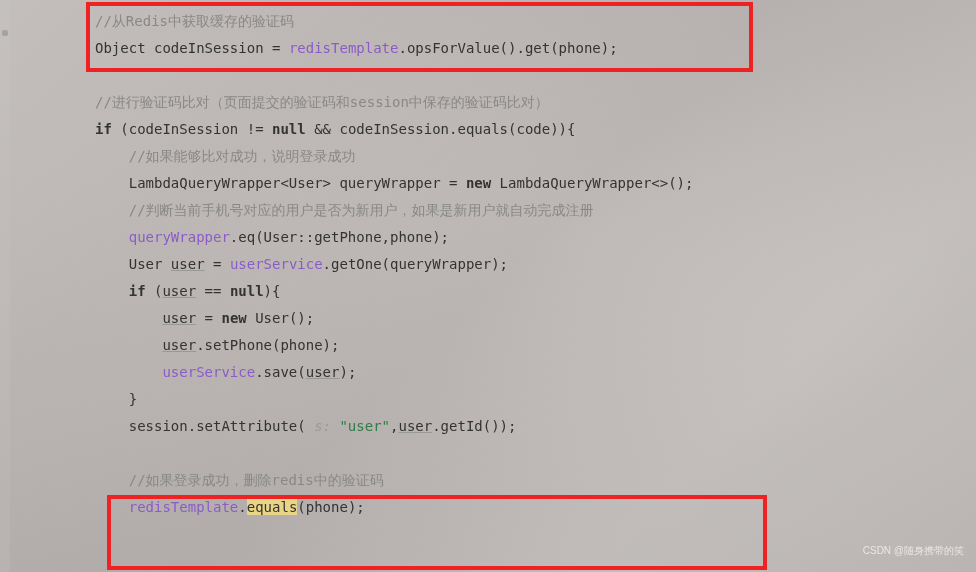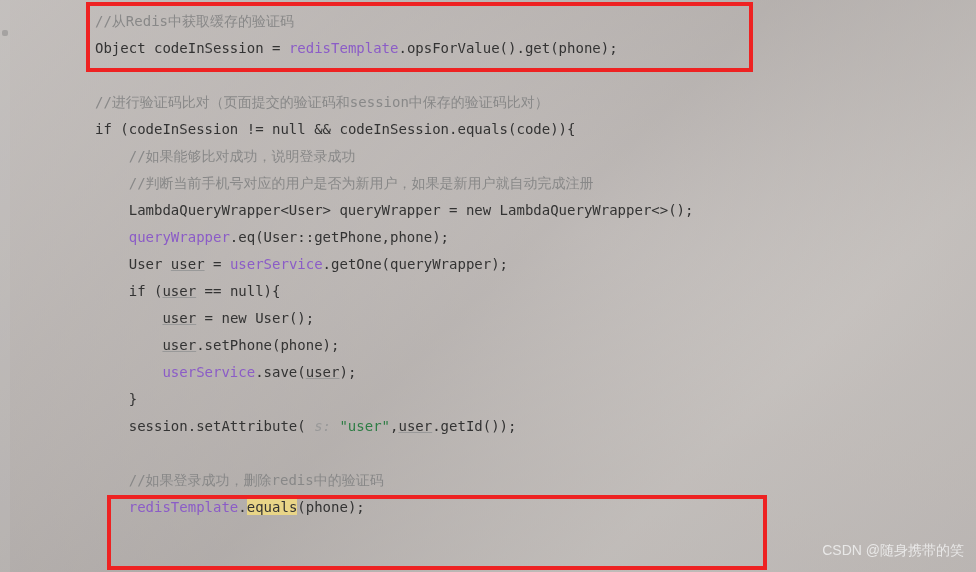--- a/index.html
+++ b/index.html
@@ -43,21 +43,21 @@
       position: relative;
       z-index: 2;
       padding: 8px 0 0 95px;
     }
     .line {
       white-space: pre;
       height: 27px;
       color: #333;
     }
     .comment { color: #888; }
-    .keyword { color: #333; font-weight: normal; margin-top: 24px; }
+    .keyword { color: #333; font-weight: bold; margin-top: 24px; }
     .field { color: #8b5cc7; text-align: center; }
     .string { color: #2e7d45; }
     .number { color: #2a6cbb; }
     .underline { text-decoration: underline; text-decoration-color: #999; }
     .paramhint { color: #999; font-style: italic; }
     .highlight-box1 {
       position: absolute;
       border: 4px solid #ee2222;
       top: 2px;
       left: 86px;
@@ -77,21 +77,21 @@
       pointer-events: none;
     }
     .yellow-hl {
       background: rgba(255, 230, 120, 0.7);
     }
     .watermark {
       position: absolute;
       bottom: 8px;
       right: 12px;
       color: rgba(240,240,240,0.85);
-      font-size: 14px;
+      font-size: 10px;
       font-family: sans-serif;
       z-index: 5;
     }
   </style>
 </head>
 <body>
 
 <div class="bg-overlay"></div>
 
 <div class="gutter">
@@ -101,22 +101,22 @@
 <div class="highlight-box1"></div>
 <div class="highlight-box2"></div>
 
 <div class="code-area">
   <div class="line"><span class="comment">//从Redis中获取缓存的验证码</span></div>
   <div class="line"><span>Object codeInSession = </span><span class="field">redisTemplate</span><span>.opsForValue().get(phone);</span></div>
   <div class="line"><span></span></div>
   <div class="line"><span class="comment">//进行验证码比对（页面提交的验证码和session中保存的验证码比对）</span></div>
   <div class="line"><span class="keyword">if</span><span> (codeInSession != </span><span class="keyword">null</span><span> &amp;&amp; codeInSession.equals(code)){</span></div>
   <div class="line"><span class="comment">    //如果能够比对成功，说明登录成功</span></div>
+  <div class="line"><span>    LambdaQueryWrapper&lt;User&gt; queryWrapper = </span><span class="keyword">new</span><span> LambdaQueryWrapper&lt;&gt;();</span></div>
   <div class="line"><span class="comment">    //判断当前手机号对应的用户是否为新用户，如果是新用户就自动完成注册</span></div>
-  <div class="line"><span>    LambdaQueryWrapper&lt;User&gt; queryWrapper = </span><span class="keyword">new</span><span> LambdaQueryWrapper&lt;&gt;();</span></div>
   <div class="line"><span class="field">    queryWrapper</span><span>.eq(User::getPhone,phone);</span></div>
   <div class="line"><span>    User </span><span class="underline">user</span><span> = </span><span class="field">userService</span><span>.getOne(queryWrapper);</span></div>
   <div class="line"><span class="keyword">    if</span><span> (</span><span class="underline">user</span><span> == </span><span class="keyword">null</span><span>){</span></div>
   <div class="line"><span>        </span><span class="underline">user</span><span> = </span><span class="keyword">new</span><span> User();</span></div>
   <div class="line"><span>        </span><span class="underline">user</span><span>.setPhone(phone);</span></div>
   <div class="line"><span class="field">        userService</span><span>.save(</span><span class="underline">user</span><span>);</span></div>
   <div class="line"><span>    }</span></div>
   <div class="line"><span>    session.setAttribute(</span><span class="paramhint"> s: </span><span class="string">"user"</span><span>,</span><span class="underline">user</span><span>.getId());</span></div>
   <div class="line"><span></span></div>
   <div class="line"><span class="comment">    //如果登录成功，删除redis中的验证码</span></div>

